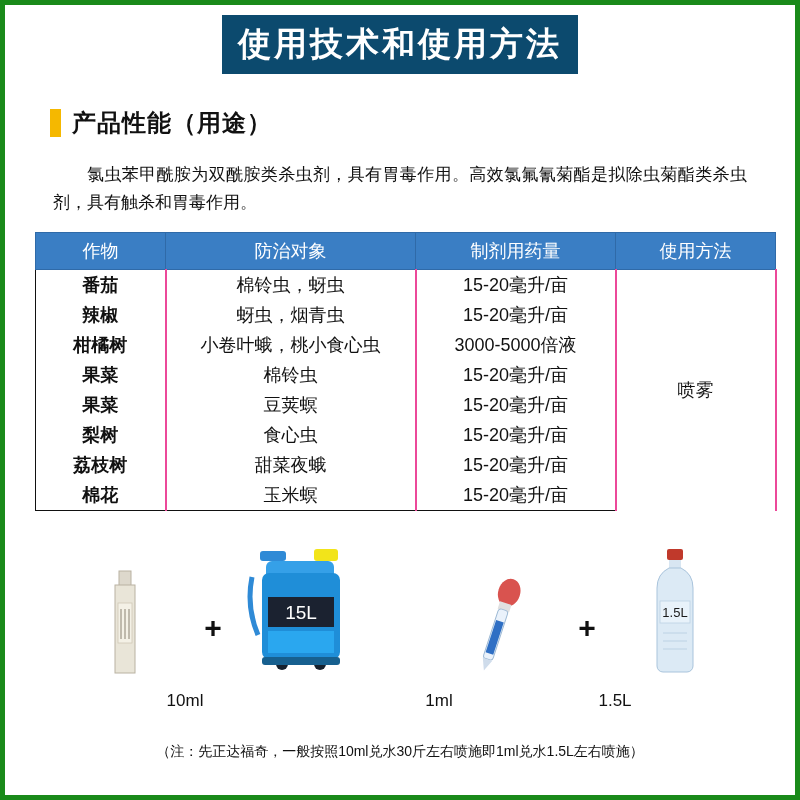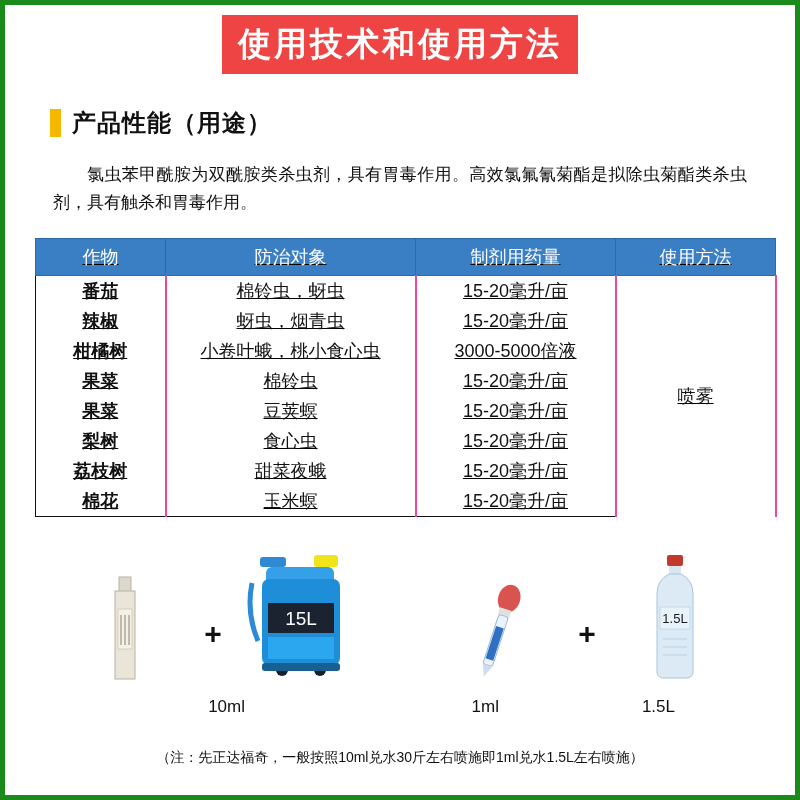--- a/index.html
+++ b/index.html
@@ -38,21 +38,21 @@
     font-size: 58px;
     font-weight: bold;
     color: #e8e8e8;
     letter-spacing: 6px;
     white-space: nowrap;
     z-index: 0;
   }
   .header-band {
     position: relative;
     z-index: 1;
-    background: #ef4444;
+    background: #0c4a6e;
     color: #ffffff;
     font-size: 33px;
     font-weight: bold;
     letter-spacing: 3px;
     padding: 7px 16px;
     white-space: nowrap;
     text-align: right;
   }
   
   .section-head {
@@ -77,22 +77,21 @@
   .intro {
     margin: 22px 48px 0 48px;
     font-size: 17px;
     line-height: 1.62;
     color: #111111;
     text-indent: 2em;
     text-align: justify;
   }
   
   .table-wrap {
-    margin: 22px 30px 0 30px;
-    text-decoration: underline;
+    margin: 16px 30px 0 30px;
   }
   table.usage {
     width: 740px;
     border-collapse: collapse;
     table-layout: fixed;
   }
   table.usage th {
     background: #3a7ec4;
     color: #ffffff;
     font-size: 18px;
@@ -153,21 +152,21 @@
   .gap {
     width: 78px;
   }
   .captions {
     display: flex;
     justify-content: center;
     margin-top: 12px;
   }
   .cap {
     width: 120px;
-    text-align: right;
+    text-align: center;
     font-size: 17px;
     color: #111111;
   }
   .cap-gap {
     width: 56px;
   }
   .cap-gap-wide {
     width: 78px;
   }
   

